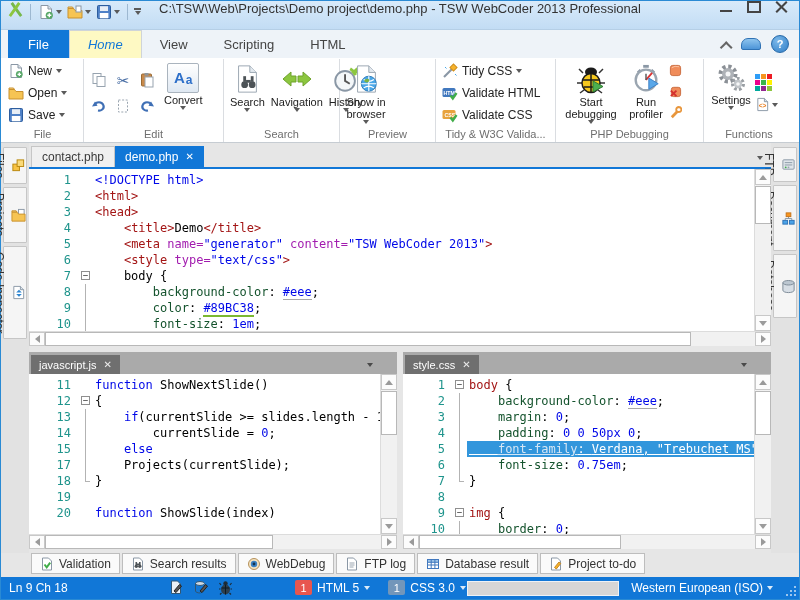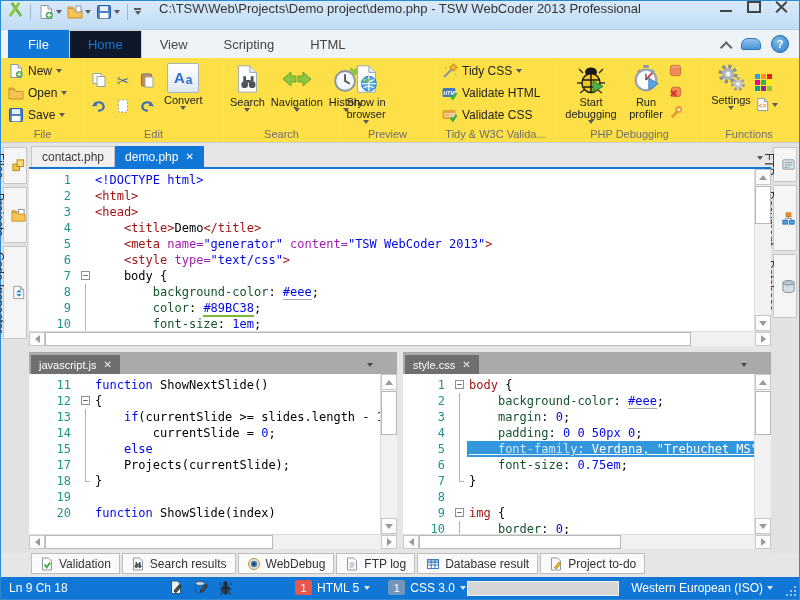--- a/index.html
+++ b/index.html
@@ -19,30 +19,30 @@
   .wb{width:14px;height:12px;position:relative;display:inline-block;}
   .wb-min::after{content:"";position:absolute;left:1px;right:1px;bottom:1px;height:2px;background:#444;}
   .wb-max::after{content:"";position:absolute;inset:0;border:2px solid #444;}
   .wb-close::before,.wb-close::after{content:"";position:absolute;left:-1px;top:5px;width:15px;height:2px;background:#444;}
   .wb-close::before{transform:rotate(45deg);} .wb-close::after{transform:rotate(-45deg);}
 
   
   .tabrow{height:28px;flex:none;background:#eef3f8;display:flex;align-items:stretch;position:relative;}
   .rtab{padding:0 18px;display:flex;align-items:center;font-size:13px;color:#444;}
   .rtab.file{background:#1177d7;color:#fff;margin-left:7px;padding:0 20px;}
-  .rtab.active{background:#0f172a;color:#1177d7;border:1px solid #cfd4d9;border-bottom:none;}
+  .rtab.active{background:#fef9c3;color:#1177d7;border:1px solid #cfd4d9;border-bottom:none;font-style:italic;}
   .tabrow-right{margin-left:auto;display:flex;align-items:center;gap:10px;padding-right:10px;}
   .chev-up{width:10px;height:6px;position:relative;}
   .chev-up::before{content:"";position:absolute;left:0;top:0;width:7px;height:7px;border-left:2px solid #666;border-top:2px solid #666;transform:rotate(45deg) translate(2px,1px);}
   .tray-ic{width:18px;height:10px;background:linear-gradient(#8ec4ee,#4d95d8);border:1px solid #2f72b5;border-radius:7px 7px 2px 2px;}
   .help-ic{width:16px;height:16px;border-radius:50%;background:radial-gradient(circle at 35% 30%,#7db9ea,#2f7ec7);color:#fff;
            font-size:11px;font-weight:bold;display:flex;align-items:center;justify-content:center;border:1px solid #2568a8;}
 
   
-  .ribbon{height:85px;flex:none;background:#fde047;border-bottom:1px solid #c6ccd2;display:flex;padding:1px 0 0 1px;box-sizing:border-box;}
+  .ribbon{height:85px;flex:none;background:#ffffff;border-bottom:1px solid #c6ccd2;display:flex;padding:1px 0 0 1px;box-sizing:border-box;}
   .rgroup{display:flex;flex-direction:column;border-right:1px solid #dadde1;box-sizing:border-box;flex:none;}
   .gbody{flex:1;display:flex;align-items:center;padding:1px 3px;}
   .glabel{height:15px;line-height:14px;font-size:11px;color:#6e6e6e;text-align:center;white-space:nowrap;overflow:hidden;}
   .sbtn{display:flex;align-items:center;gap:4px;height:21px;font-size:12px;color:#222;padding:0 3px;white-space:nowrap;}
   .scol{display:flex;flex-direction:column;justify-content:center;gap:1px;}
   .bbtn{display:flex;flex-direction:column;align-items:center;font-size:11px;color:#222;line-height:12px;
         text-align:center;padding:2px 3px 0 3px;height:64px;box-sizing:border-box;}
   .bbtn .blabel{margin-top:1px;}
   .dar{width:0;height:0;border-left:3px solid transparent;border-right:3px solid transparent;border-top:4px solid #5a5a5a;display:inline-block;flex:none;}
   .dar.white{border-top-color:rgba(255,255,255,.85);}

